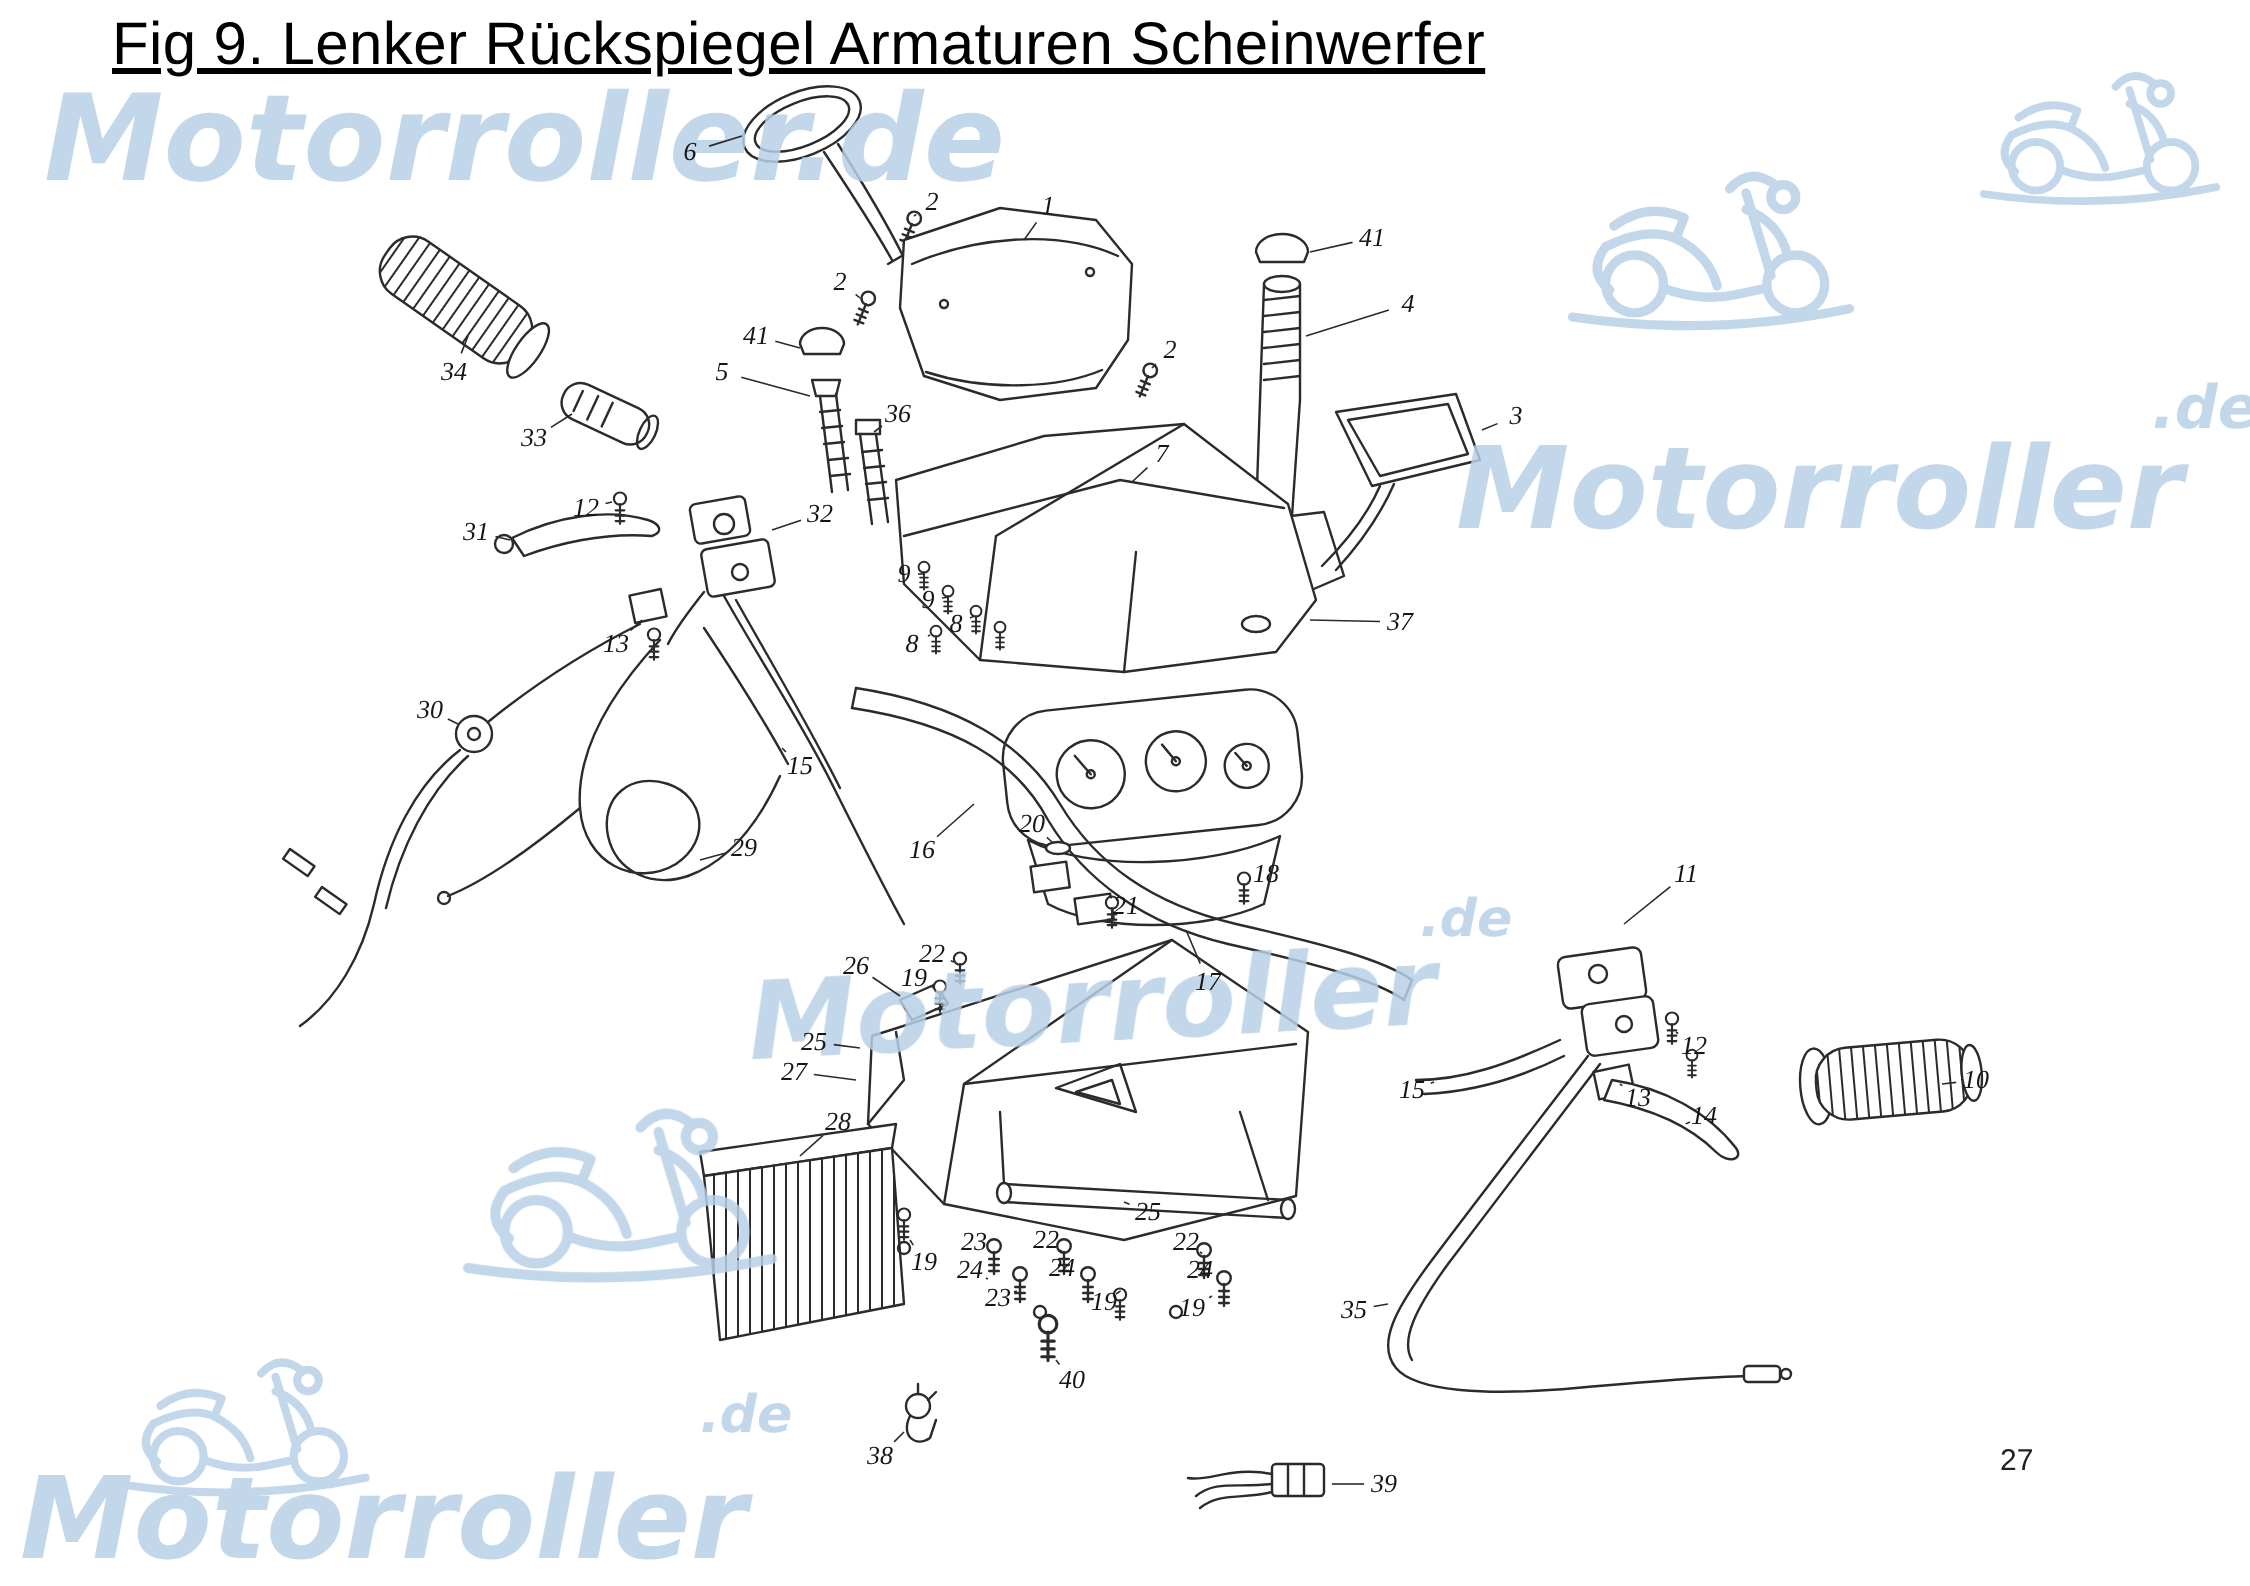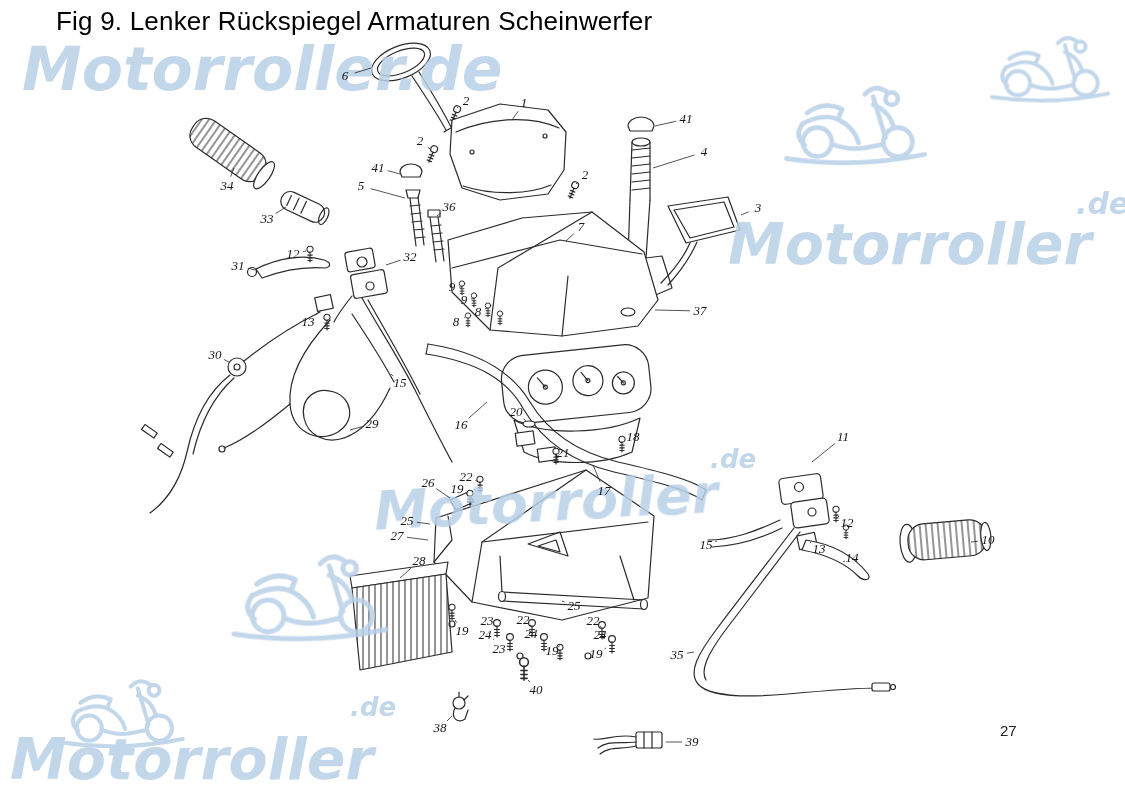--- a/index.html
+++ b/index.html
@@ -1,22 +1,22 @@
 <!DOCTYPE html>
 <html><head>
 <meta charset="utf-8">
 <style>
   html,body { margin:0; padding:0; background:#ffffff; }
   .page {
     position:relative; width:1125px; height:793px; background:#ffffff;
     overflow:hidden; font-family:"Liberation Sans", sans-serif;
   }
   .title {
-    position:absolute; left:56px; top:6px; font-size:26px; color:#000;
-    letter-spacing:0.2px; z-index:5; white-space:nowrap;
+    position:absolute; left:56px; top:6px; font-size:30px; color:#000;
+    letter-spacing:0.2px; z-index:5; white-space:nowrap;text-decoration:underline;
   }
   .pagenum {
     position:absolute; left:1000px; top:722px; font-size:15px; color:#222; z-index:5;
   }
   svg.scene { position:absolute; left:0; top:0; z-index:1; }
   .wm {
     font-family:"DejaVu Sans", sans-serif; font-weight:700; font-style:italic;
     fill:#b9d0e8;
   }
   .wmart { color:#b9d0e8; }

